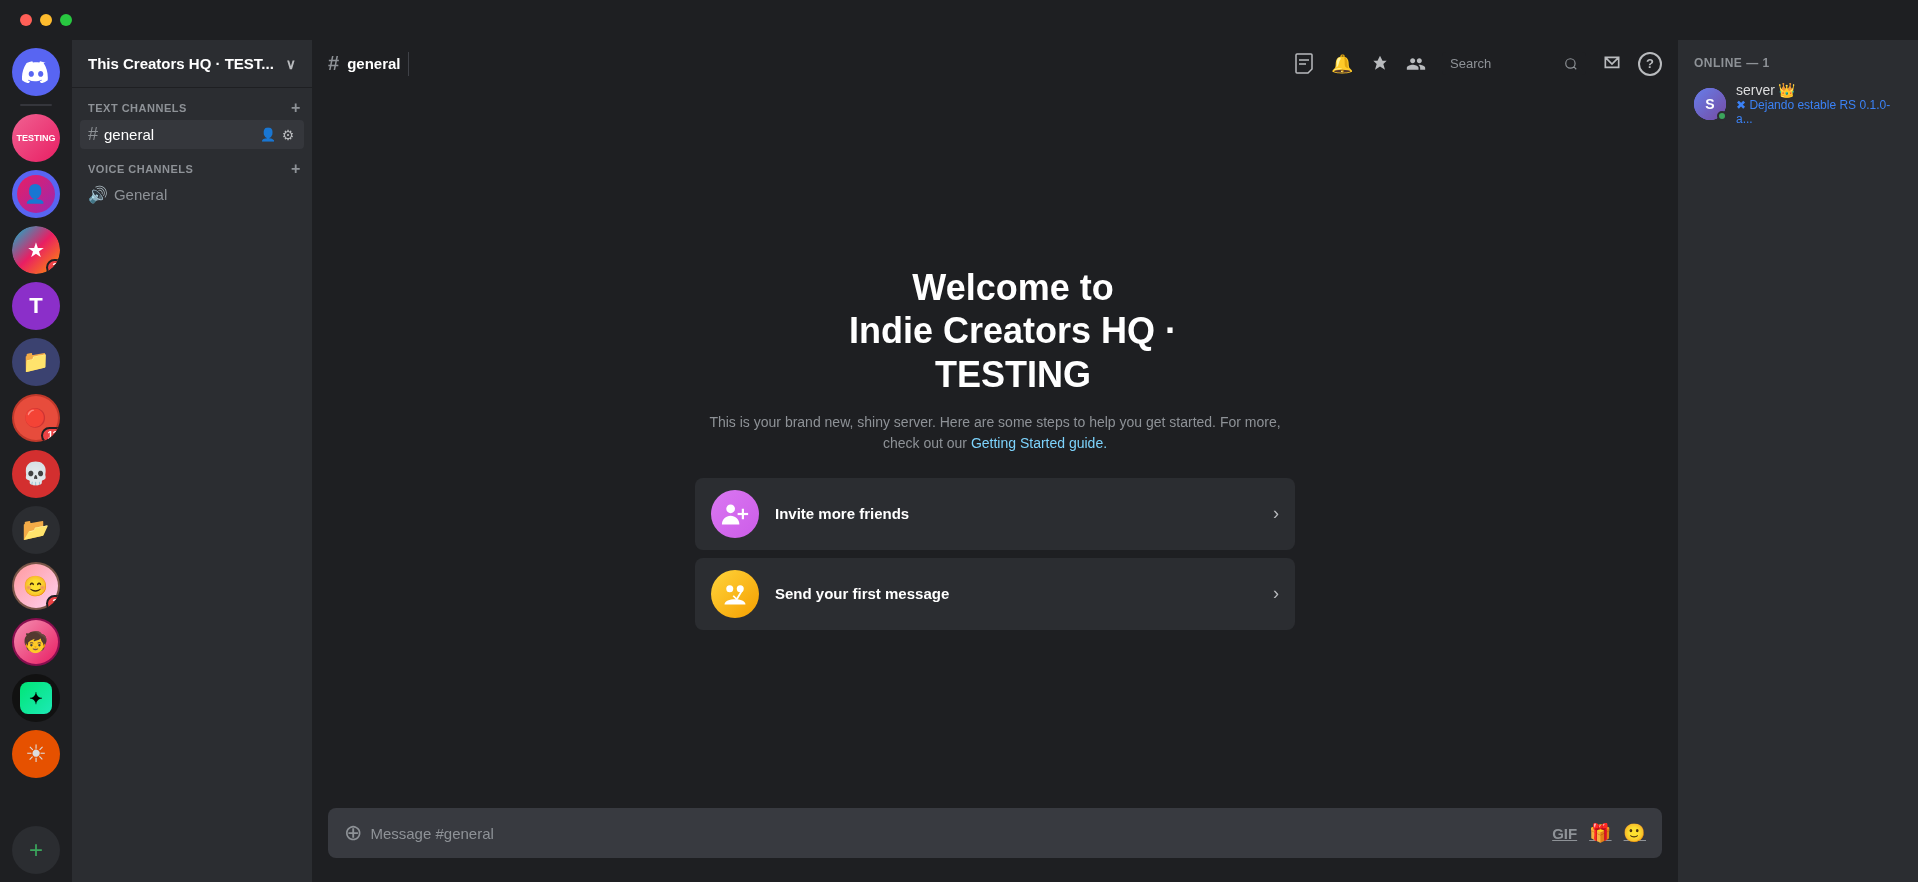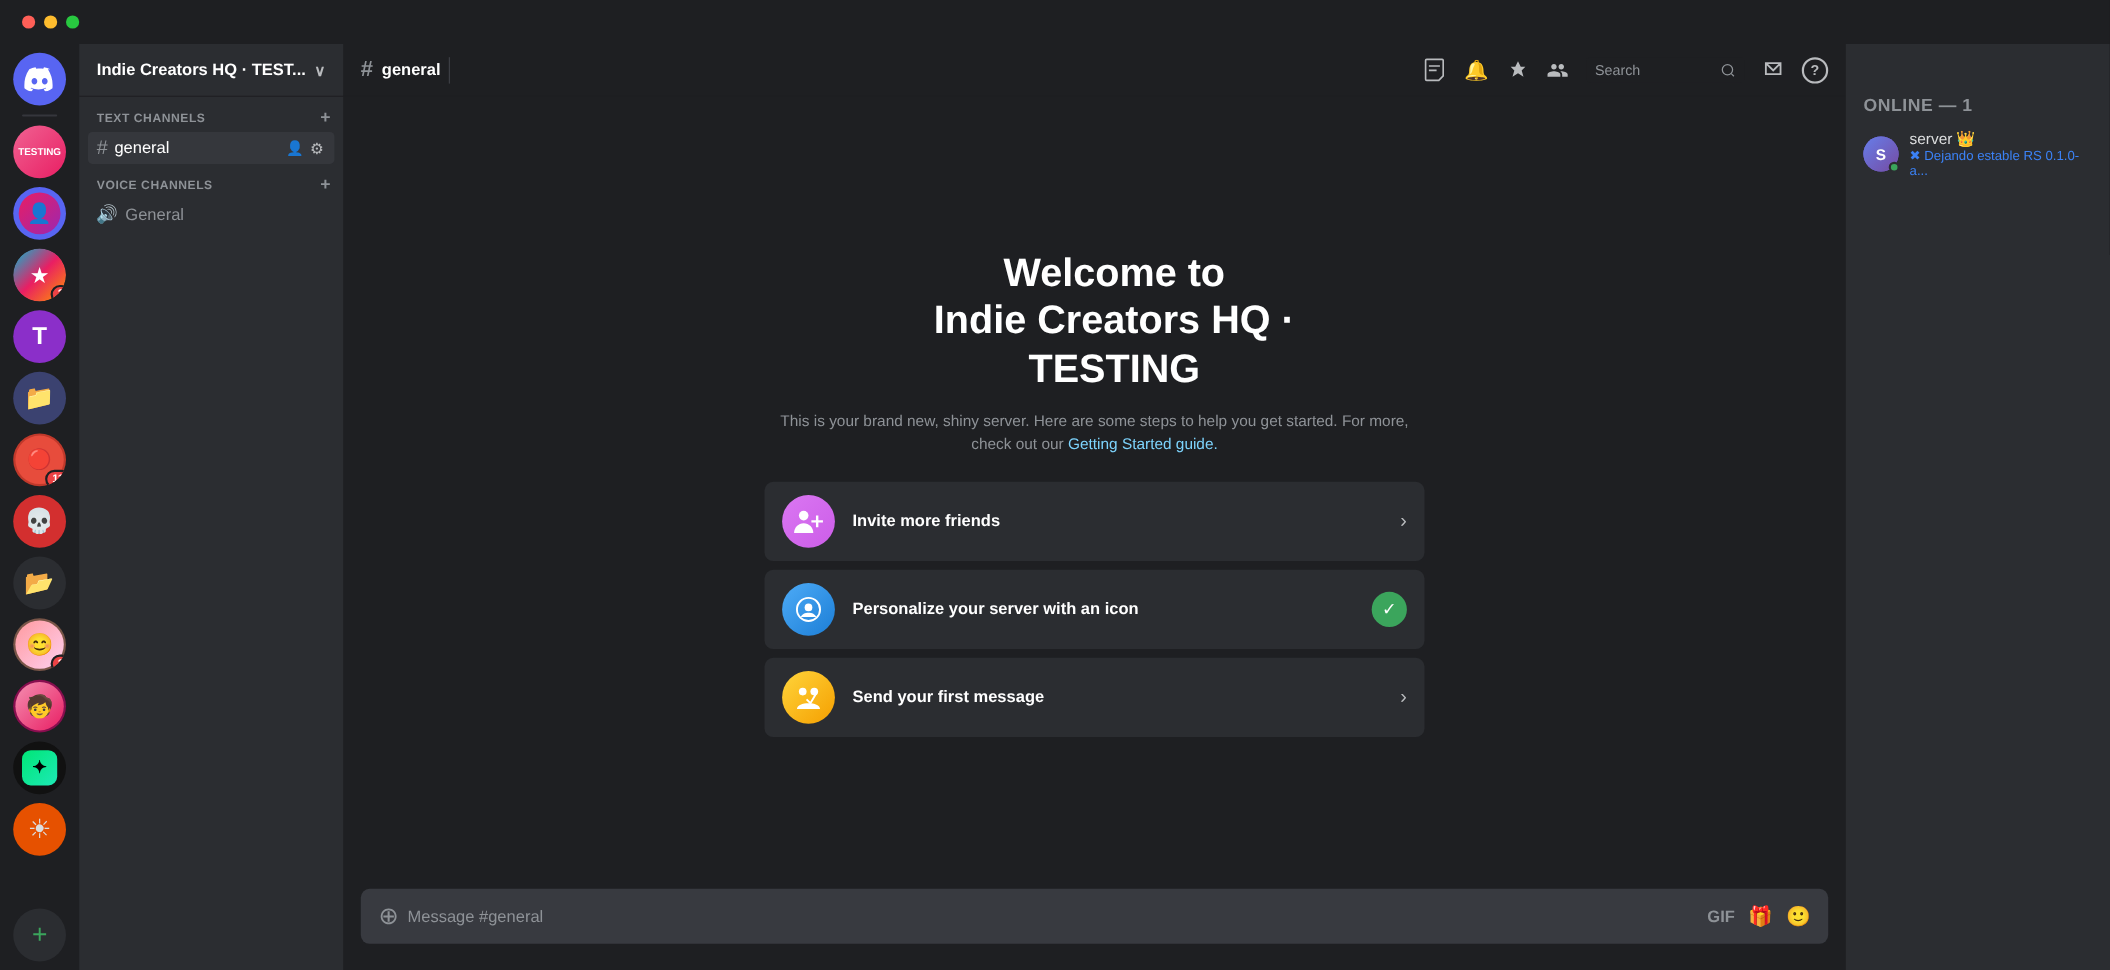--- a/index.html
+++ b/index.html
@@ -300,27 +300,26 @@
     
     .member-sidebar {
       width: 240px;
       background: #2b2d31;
       padding: 16px 8px;
       flex-shrink: 0;
       overflow-y: auto;
     }
     .member-section-title {
       color: #8e9297;
-      font-size: 16px;
+      font-size: 12px;
       font-weight: 700;
       text-transform: uppercase;
       letter-spacing: 0.5px;
       padding: 0 8px;
       margin-bottom: 8px;
-      margin-top: 32px;
     }
     .member-item {
       display: flex;
       align-items: center;
       gap: 10px;
       padding: 4px 8px;
       border-radius: 4px;
       cursor: pointer;
     }
     .member-avatar {
@@ -501,21 +500,21 @@
         <span style="font-size:24px;">☀</span>
       </div>
 
       <div style="flex:1"></div>
 
       <div class="add-server-btn">+</div>
     </div>
 
     <div class="channel-sidebar">
       <div class="server-header">
-        <span>Indie Creators HQ · TEST...</span>
+        <span>This Creators HQ · TEST...</span>
         <span style="margin-left:auto; font-size:14px; color:#b9bbbe;">∨</span>
       </div>
       <div class="channel-list">
 
         <div class="channel-section">
           <div class="channel-category">
             <span>TEXT CHANNELS</span>
             <div class="category-add">+</div>
           </div>
           <div class="channel-item active">
@@ -601,31 +600,20 @@
                   <circle cx="11" cy="10" r="5" fill="white"></circle>
                   <path d="M1 28c0-5.5 4.5-10 10-10s10 4.5 10 10" fill="white"></path>
                   <line x1="25" y1="10" x2="25" y2="22" stroke="white" stroke-width="2.5"></line>
                   <line x1="19" y1="16" x2="31" y2="16" stroke="white" stroke-width="2.5"></line>
                 </svg>
               </div>
               <span class="action-card-text">Invite more friends</span>
               <span class="action-card-arrow">›</span>
             </div>
 
-            <div class="action-card">
-              <div class="action-card-icon" style="background: linear-gradient(135deg, #4dabf7, #1c7ed6); font-size:24px;">
-                <svg width="28" height="28" viewBox="0 0 32 32" fill="white">
-                  <circle cx="16" cy="16" r="12" stroke="white" stroke-width="2" fill="none"></circle>
-                  <path d="M8 24 C10 18 22 18 24 24" fill="white" stroke="none"></path>
-                  <circle cx="16" cy="14" r="4" fill="white"></circle>
-                </svg>
-              </div>
-              <span class="action-card-text">Personalize your server with an icon</span>
-              <div class="action-card-check">✓</div>
-            </div>
 
             <div class="action-card">
               <div class="action-card-icon" style="background: linear-gradient(135deg, #ffd43b, #f59f00); font-size:24px;">
                 <svg width="28" height="28" viewBox="0 0 32 32" fill="white">
                   <circle cx="10" cy="10" r="4" fill="white"></circle>
                   <circle cx="22" cy="10" r="4" fill="white"></circle>
                   <path d="M4 28 C4 20 28 20 28 28" fill="white"></path>
                   <path d="M14 18 L18 22 L24 12" stroke="white" stroke-width="2" fill="none"></path>
                 </svg>
               </div>
@@ -634,21 +622,21 @@
             </div>
 
           </div>
         </div>
       </div>
 
       <div class="message-area">
         <div class="message-input">
           <span style="font-size:22px;color:#8e9297;">⊕</span>
           <span style="color:#8e9297;font-size:15px;">Message #general</span>
-          <div style="margin-left:auto;display:flex;gap:12px;align-items:center;">
+          <div style="margin-left:auto;display:flex;gap:12px;align-items:center;text-decoration:underline;">
             <span style="color:#8e9297;font-size:15px;font-weight:700;cursor:pointer;">GIF</span>
             <span style="color:#8e9297;font-size:18px;cursor:pointer;">🎁</span>
             <span style="color:#8e9297;font-size:18px;cursor:pointer;">🙂</span>
           </div>
         </div>
       </div>
     </div>
 
     <div class="member-sidebar">
       <div class="member-section-title">ONLINE — 1</div>

